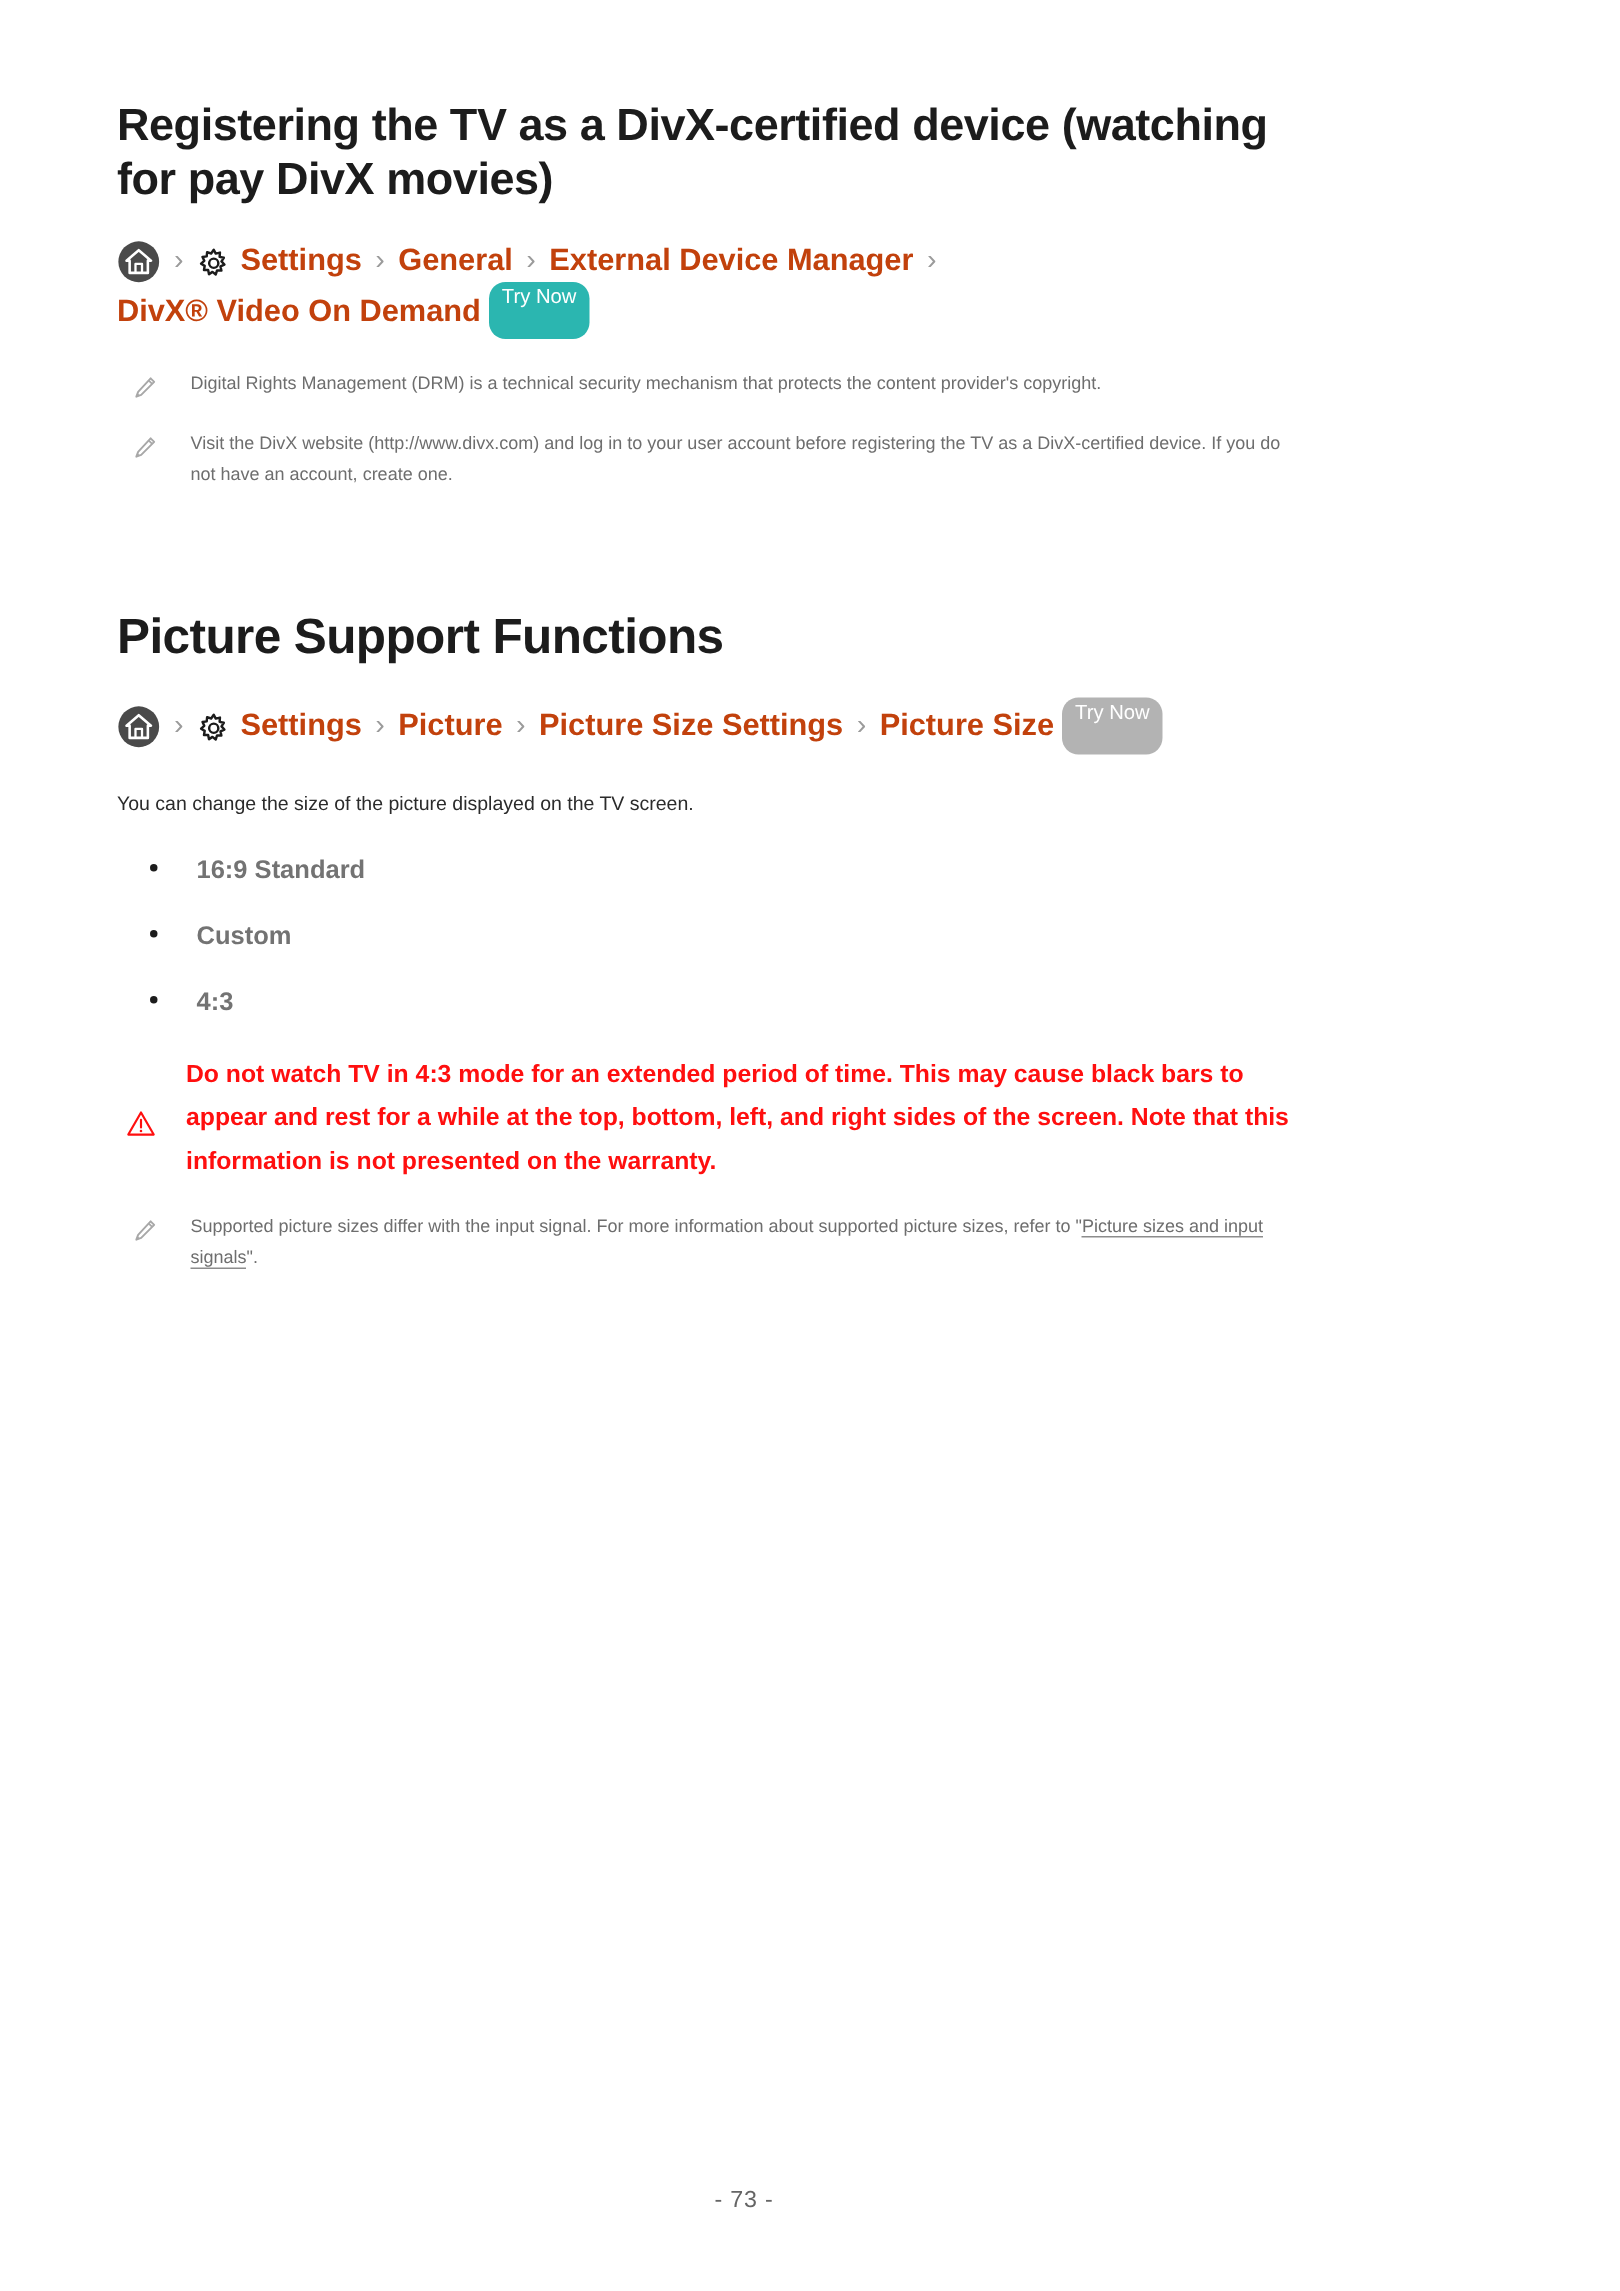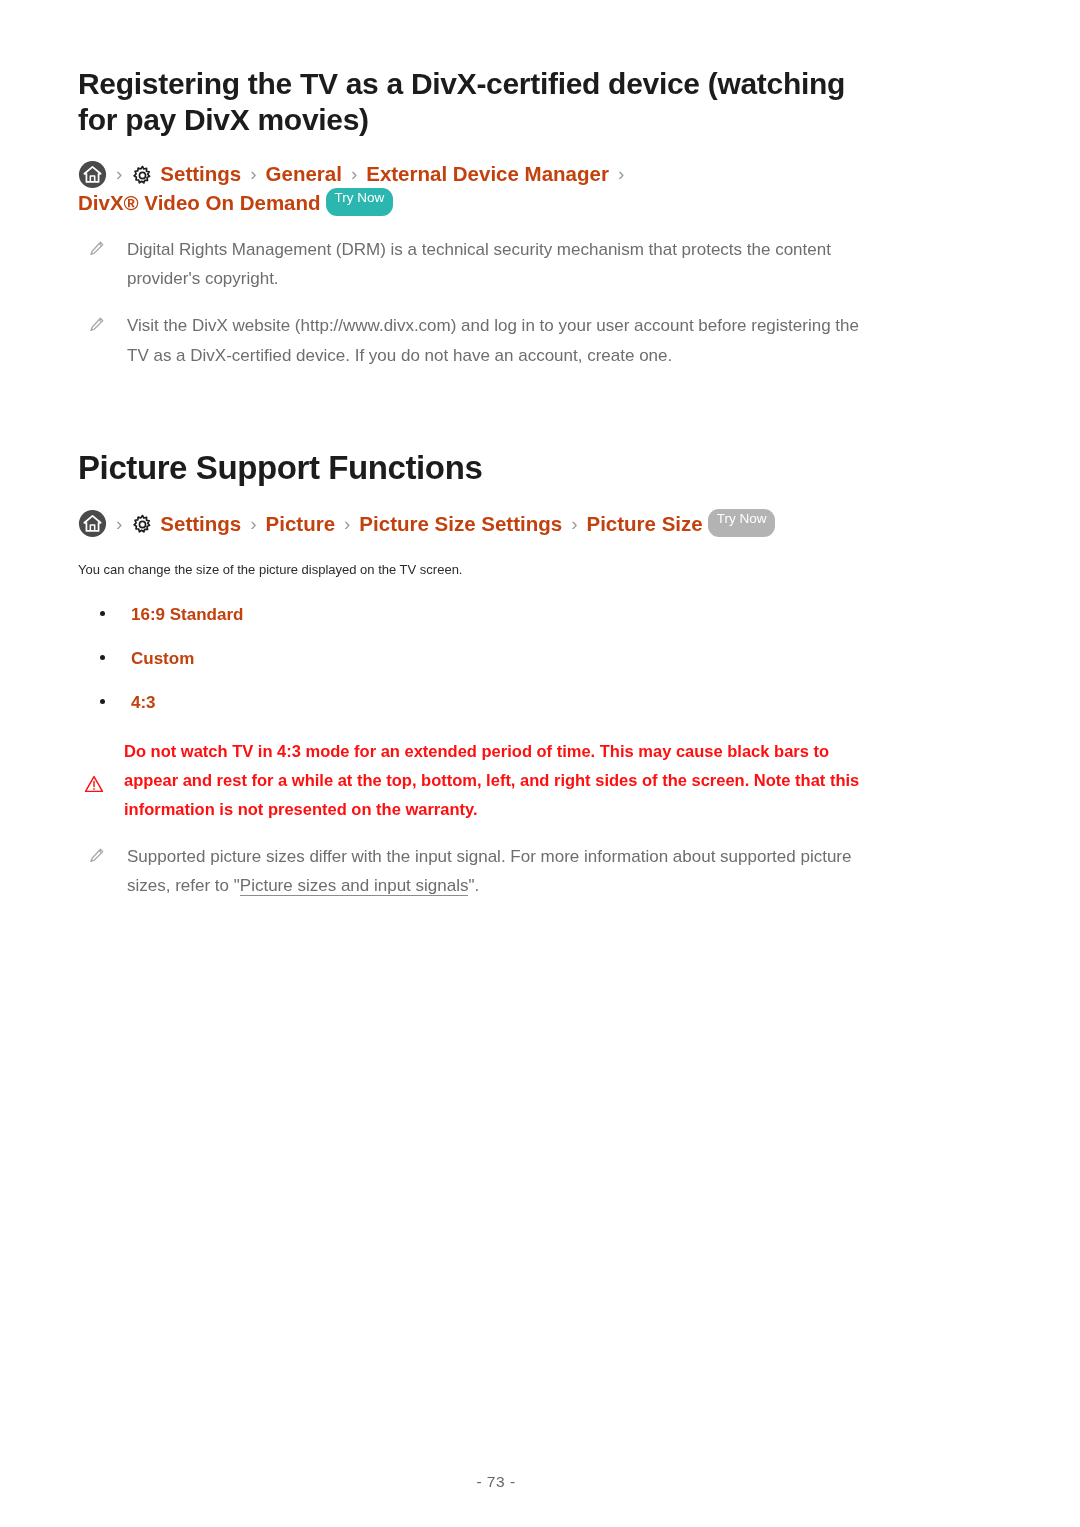--- a/index.html
+++ b/index.html
@@ -102,21 +102,21 @@
     margin-right: 6px;
     position: relative;
     top: 1px;
   }
   .badge {
     display: inline-block;
     font-size: 13.5px;
     font-weight: normal;
     color: #ffffff;
     border-radius: 11px;
-    padding: 2px 9px 9px 9px;
+    padding: 2px 9px 19px 9px;
     margin-left: 5px;
     line-height: 1.25;
     white-space: nowrap;
     position: relative;
     top: -1px;
   }
   .badge.teal { background: #2bb6b0; }
   .badge.gray { background: #b3b3b3; }
 
   
@@ -127,21 +127,21 @@
   }
   .note .pencil-icon {
     width: 17px;
     height: 17px;
     flex: 0 0 auto;
     margin-top: 5px;
     margin-left: 10px;
     margin-right: 22px;
   }
   .note .note-text {
-    font-size: 17px;
+    font-size: 12px;
     color: #6e6e6e;
     line-height: 1.72;
     max-width: 880px;
   }
   .note .note-text .xref {
     border-bottom: 1px solid #8c8c8c;
     color: #6e6e6e;
   }
 
   
@@ -157,21 +157,21 @@
     list-style: none;
     margin: 14px 0 0 0;
     padding: 0;
   }
   .opt-list li {
     display: flex;
     align-items: baseline;
     margin-top: 24px;
     font-size: 17px;
     font-weight: bold;
-    color: #c2410c;
+    color: #737373;
   }
   .opt-list li .dot {
     flex: 0 0 auto;
     width: 5px;
     height: 5px;
     border-radius: 50%;
     background: #1c1c1c;
     margin-left: 22px;
     margin-right: 26px;
     position: relative;
@@ -198,21 +198,21 @@
     color: #ff0f0f;
     line-height: 1.75;
     max-width: 880px;
   }
 
   
   .page-footer {
     position: absolute;
     left: 0;
     right: 0;
-    bottom: 36px;
+    bottom: 51px;
     text-align: center;
     font-size: 15.5px;
     color: #656565;
     letter-spacing: 0.5px;
     margin-left: 45px;
   }
 </style>
 </head>
 <body>
 

